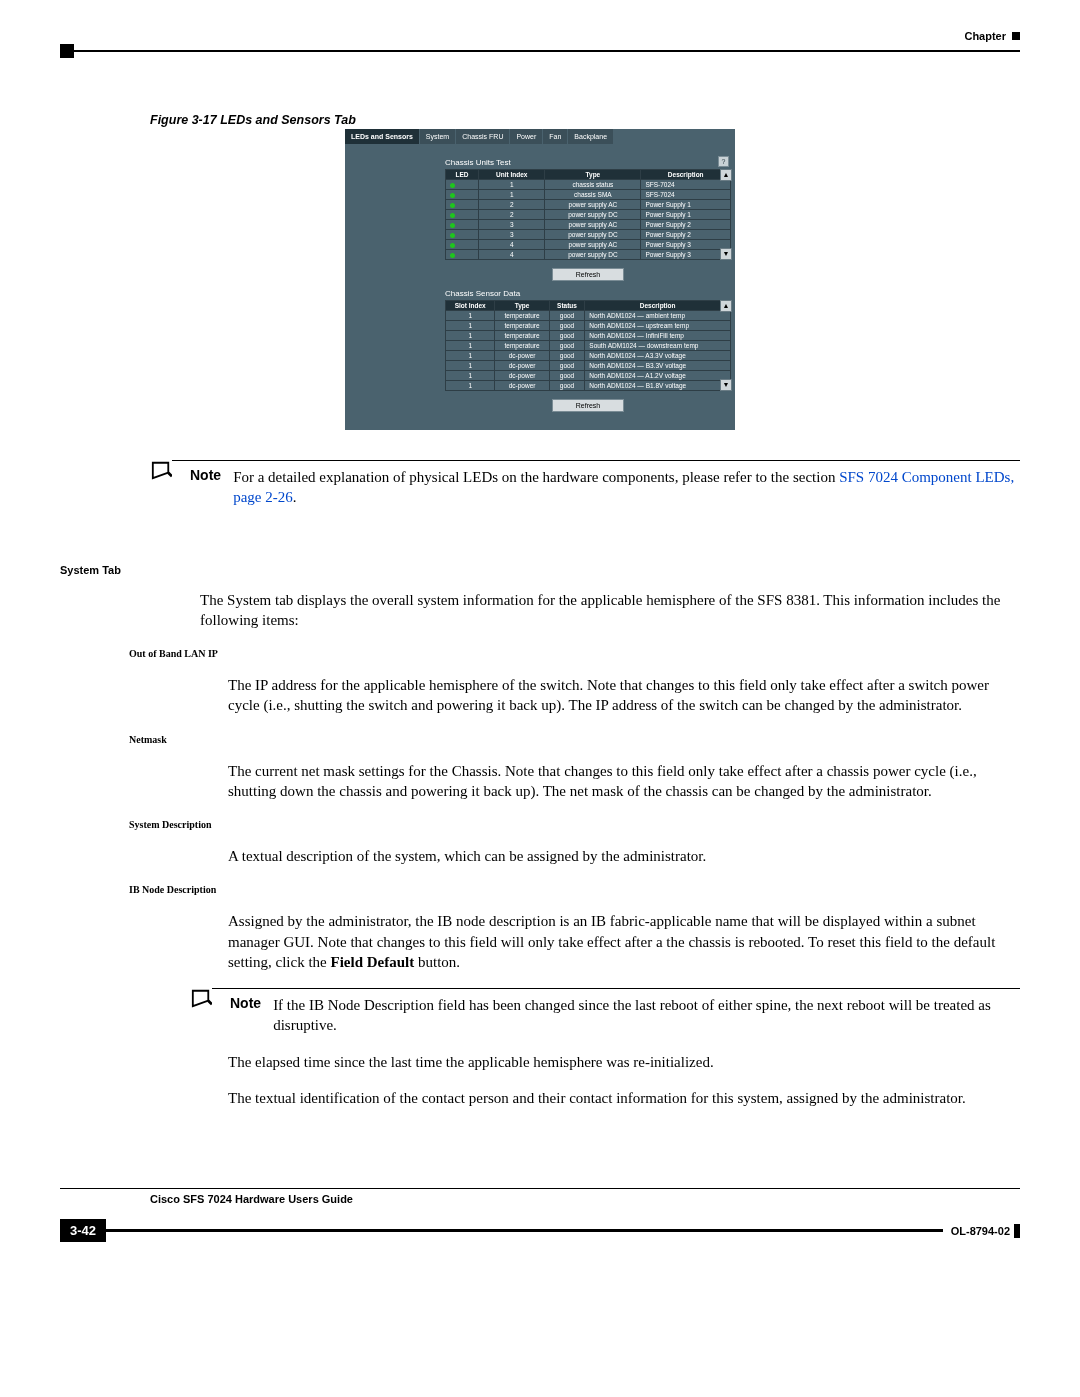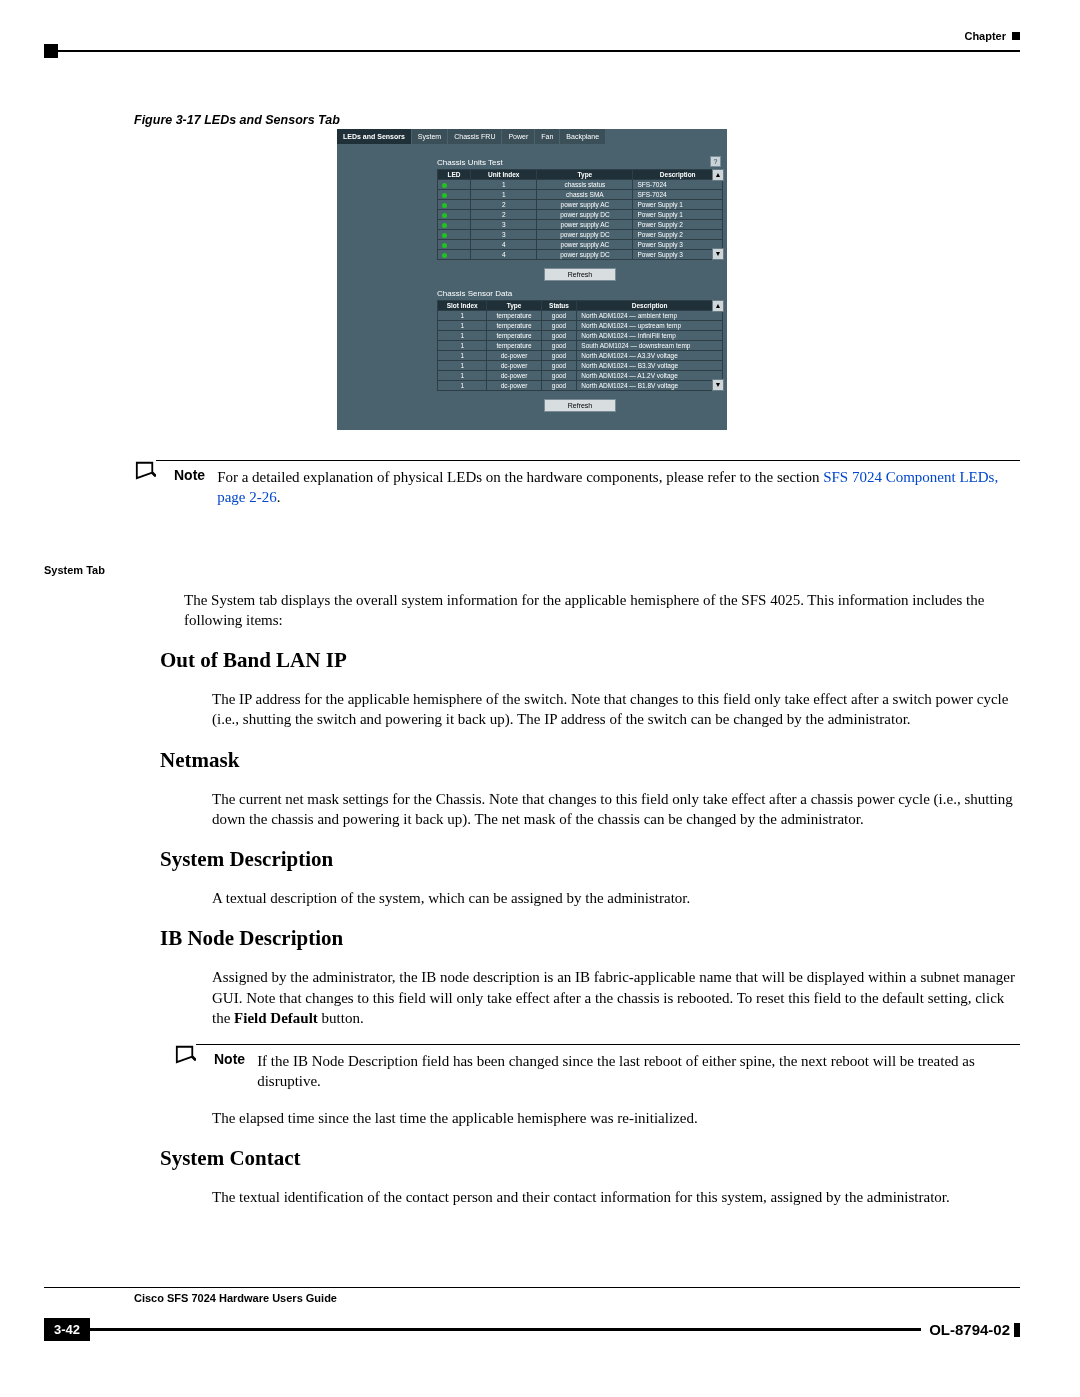--- a/index.html
+++ b/index.html
@@ -6,21 +6,21 @@
     margin: 0;
     padding: 0;
     font-family: "Times New Roman", Times, serif;
     font-size: 15px;
     color: #000;
     background: #fff;
     width: 1080px;
   }
   .page {
     position: relative;
-    padding: 30px 60px 20px 44px;
+    padding: 30px 60px 20px 60px;
     box-sizing: border-box;
   }
   .top-bar {
     display: flex;
     justify-content: flex-end;
     align-items: center;
     font-family: Arial, Helvetica, sans-serif;
     font-size: 11px;
     font-weight: bold;
   }
@@ -187,22 +187,22 @@
     font-size: 11px;
     margin: 56px 0 14px 0;
   }
   .body-p {
     margin: 0 0 8px 140px;
     line-height: 1.35;
   }
   .term {
     font-family: "Times New Roman", Times, serif;
     font-weight: bold;
-    font-size: 21px;
-    margin: 18px 0 4px 116px;
+    font-size: 10px;
+    margin: 18px 0 4px 69px;
   }
   .def {
     margin: 16px 0 0 168px;
     line-height: 1.35;
   }
 
   .footer-rule {
     display: flex;
     align-items: center;
     margin-top: 80px;
@@ -231,21 +231,21 @@
     font-size: 13px;
     padding: 4px 10px;
   }
   .thick-line {
     flex: 1;
     height: 3px;
     background: #000;
   }
   .doc-id {
     font-family: Arial, Helvetica, sans-serif;
-    font-size: 15px;
+    font-size: 11px;
     font-weight: bold;
     margin-left: 8px;
   }
   .end-bar {
     width: 6px;
     height: 14px;
     background: #000;
     margin-left: 4px;
   }
   .bold { font-weight: bold; }
@@ -425,21 +425,21 @@
       <div style="display:flex">
         <span class="note-label">Note</span>
         <span class="note-body">
           <span>For a detailed explanation of physical LEDs on the hardware components, please refer to the section </span><a class="xref" href="#">SFS 7024 Component LEDs, page 2-26</a><span>.</span>
         </span>
       </div>
     </div>
   </div>
 
   <div class="h2">System Tab</div>
-  <p class="body-p">The System tab displays the overall system information for the applicable hemisphere of the SFS 4025. This information includes the following items:</p>
+  <p class="body-p">The System tab displays the overall system information for the applicable hemisphere of the SFS 8381. This information includes the following items:</p>
 
   <div class="term">Out of Band LAN IP</div>
   <p class="def">The IP address for the applicable hemisphere of the switch. Note that changes to this field only take effect after a switch power cycle (i.e., shutting the switch and powering it back up). The IP address of the switch can be changed by the administrator.</p>
 
   <div class="term">Netmask</div>
   <p class="def">The current net mask settings for the Chassis. Note that changes to this field only take effect after a chassis power cycle (i.e., shutting down the chassis and powering it back up). The net mask of the chassis can be changed by the administrator.</p>
 
   <div class="term">System Description</div>
   <p class="def">A textual description of the system, which can be assigned by the administrator.</p>
 
@@ -459,21 +459,20 @@
       <div class="note-rule"></div>
       <div style="display:flex">
         <span class="note-label">Note</span>
         <span class="note-body">If the IB Node Description field has been changed since the last reboot of either spine, the next reboot will be treated as disruptive.</span>
       </div>
     </div>
   </div>
 
   <p class="def">The elapsed time since the last time the applicable hemisphere was re-initialized.</p>
 
-  <div class="term">System Contact</div>
   <p class="def">The textual identification of the contact person and their contact information for this system, assigned by the administrator.</p>
 
   <div class="footer-rule">
       <span class="thin"></span>
     </div>
   <div class="doc-title">Cisco SFS 7024 Hardware Users Guide</div>
   <div class="footer-bottom">
     <span class="page-badge">3-42</span>
     <span class="thick-line"></span>
     <span class="doc-id">OL-8794-02</span>

